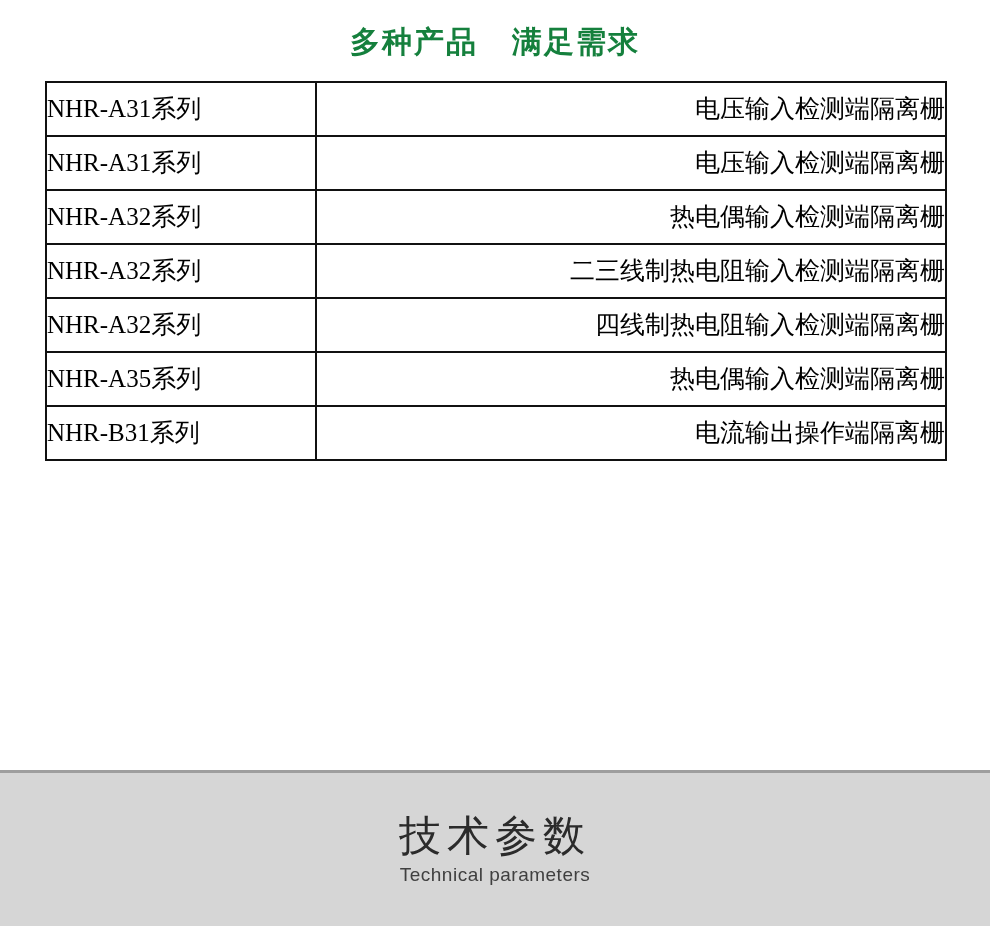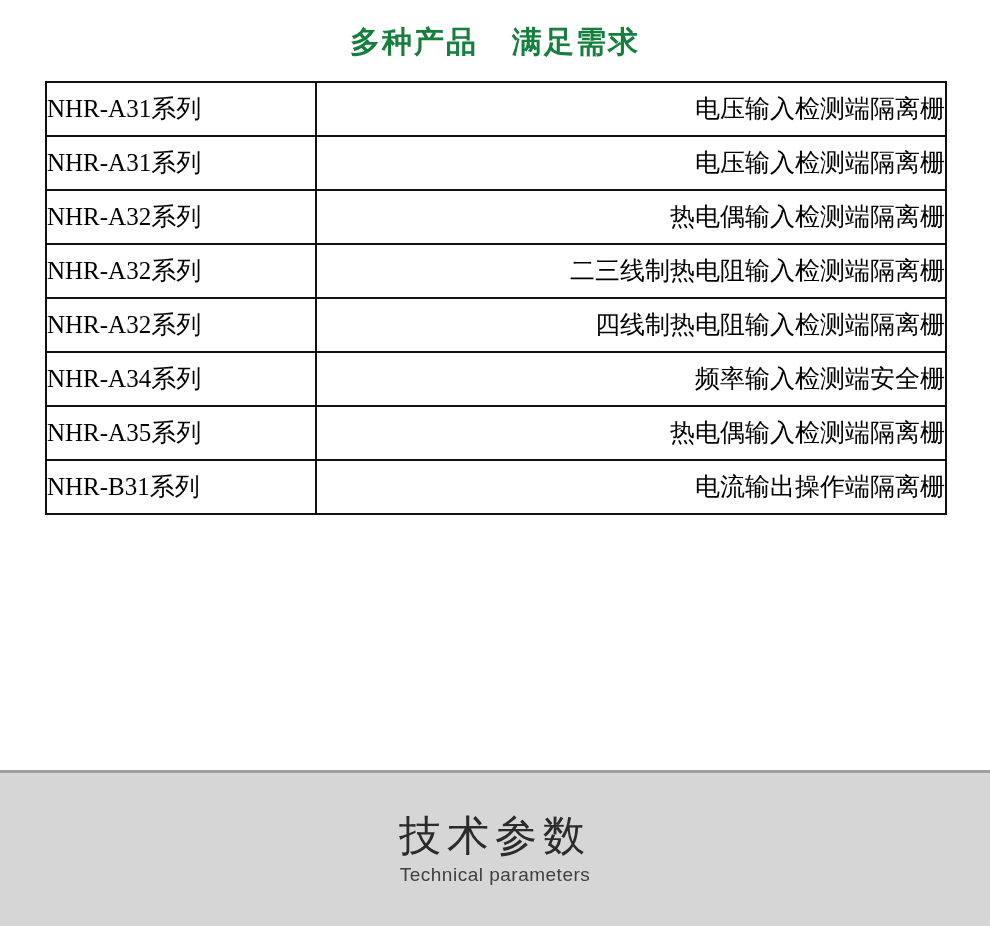--- a/index.html
+++ b/index.html
@@ -133,24 +133,20 @@
         </tr>
         <tr>
           <td class="col-model">NHR-A32系列</td>
           <td class="col-desc">二三线制热电阻输入检测端隔离栅</td>
         </tr>
         <tr>
           <td class="col-model">NHR-A32系列</td>
           <td class="col-desc">四线制热电阻输入检测端隔离栅</td>
         </tr>
         <tr>
-          <td class="col-model">NHR-A34系列</td>
-          <td class="col-desc">频率输入检测端安全栅</td>
-        </tr>
-        <tr>
           <td class="col-model">NHR-A35系列</td>
           <td class="col-desc">热电偶输入检测端隔离栅</td>
         </tr>
         <tr>
           <td class="col-model">NHR-B31系列</td>
           <td class="col-desc">电流输出操作端隔离栅</td>
         </tr>
       </tbody>
     </table>
   </div>

